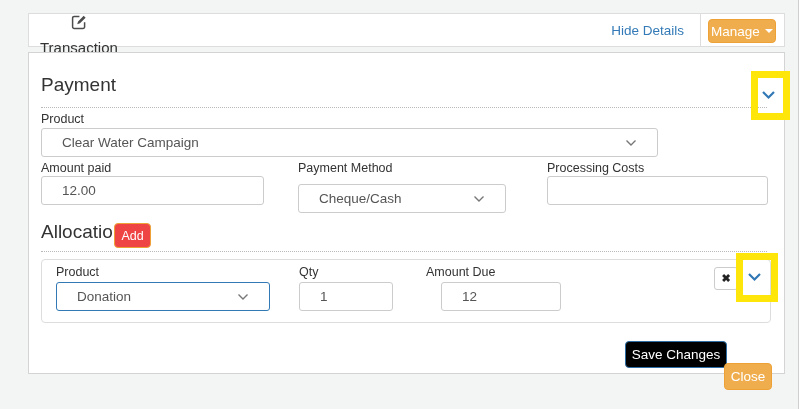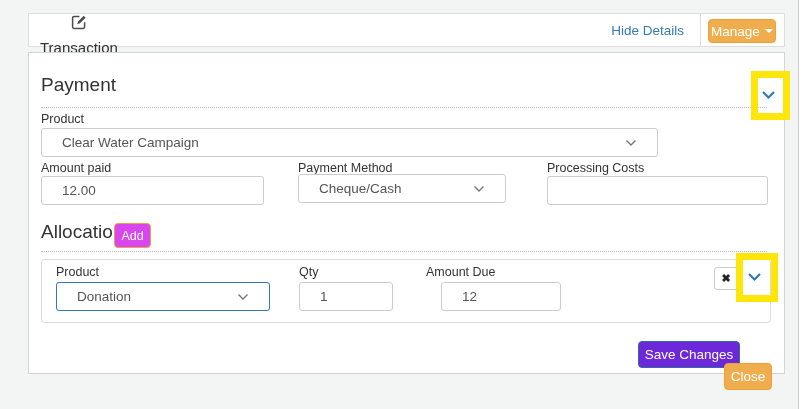--- a/index.html
+++ b/index.html
@@ -61,28 +61,28 @@
   }
   .fake-select { display:flex; align-items:center; justify-content:space-between; cursor:pointer; }
   .chev-grey svg { display:block; }
 
   #campaign-label { left:12px; top:59px; }
   #campaign-select { left:12px; top:75px; width:617px; }
 
   #amount-paid-label { left:12px; top:108px; }
   #amount-paid-input { left:12px; top:123px; width:223px; }
   #payment-method-label { left:269px; top:108px; }
-  #payment-method-select { left:269px; top:121px; width:208px; }
+  #payment-method-select { left:269px; top:131px; width:208px; }
   #processing-costs-label { left:518px; top:108px; }
   #processing-costs-input { left:518px; top:123px; width:221px; }
 
   #allocation-heading { left:12px; top:168px; }
   .add-btn {
     position:absolute; left:85px; top:170px; width:37px; height:25px;
-    background:#d946ef; border:1px solid #eea236; border-radius:4px;
+    background:#ef4444; border:1px solid #eea236; border-radius:4px;
     color:#fff; font-size:12.5px; display:flex; align-items:center; justify-content:center; cursor:pointer;
   }
 
   .alloc-box {
     position:absolute; left:12px; top:206px; width:730px; height:64px;
     border:1px solid #ddd; border-radius:4px; background:#fff;
   }
   #product-label { left:27px; top:212px; }
   #product-select { left:27px; top:229px; width:214px; border:1.5px solid #3379b5; color:#555; }
   #qty-label { left:270px; top:212px; }
@@ -105,21 +105,21 @@
   #payment-chevron { left:732px; top:37px; }
   #alloc-chevron { left:718px; top:219px; }
   .chev-blue svg { display:block; }
 
   
   .btn {
     position:absolute; height:27px; border-radius:4px; color:#fff; font-size:13.5px;
     display:flex; align-items:center; justify-content:center; cursor:pointer;
     font-family:"Liberation Sans", sans-serif;
   }
-  #save-btn { left:609px; top:288px; width:102px; background:#6d28d9; border:1px solid #2e6da4; }
+  #save-btn { left:596px; top:288px; width:102px; background:#000000; border:1px solid #2e6da4; }
   #close-btn { left:695px; top:288px; width:48px; background:#f0ad4e; border:1px solid #eea236;margin-top:22px; }
 </style>
 </head>
 <body>
 
 <div id="page">
 
   <div class="panel-header">
     <div class="title-wrap">
       <span class="edit-icon">

